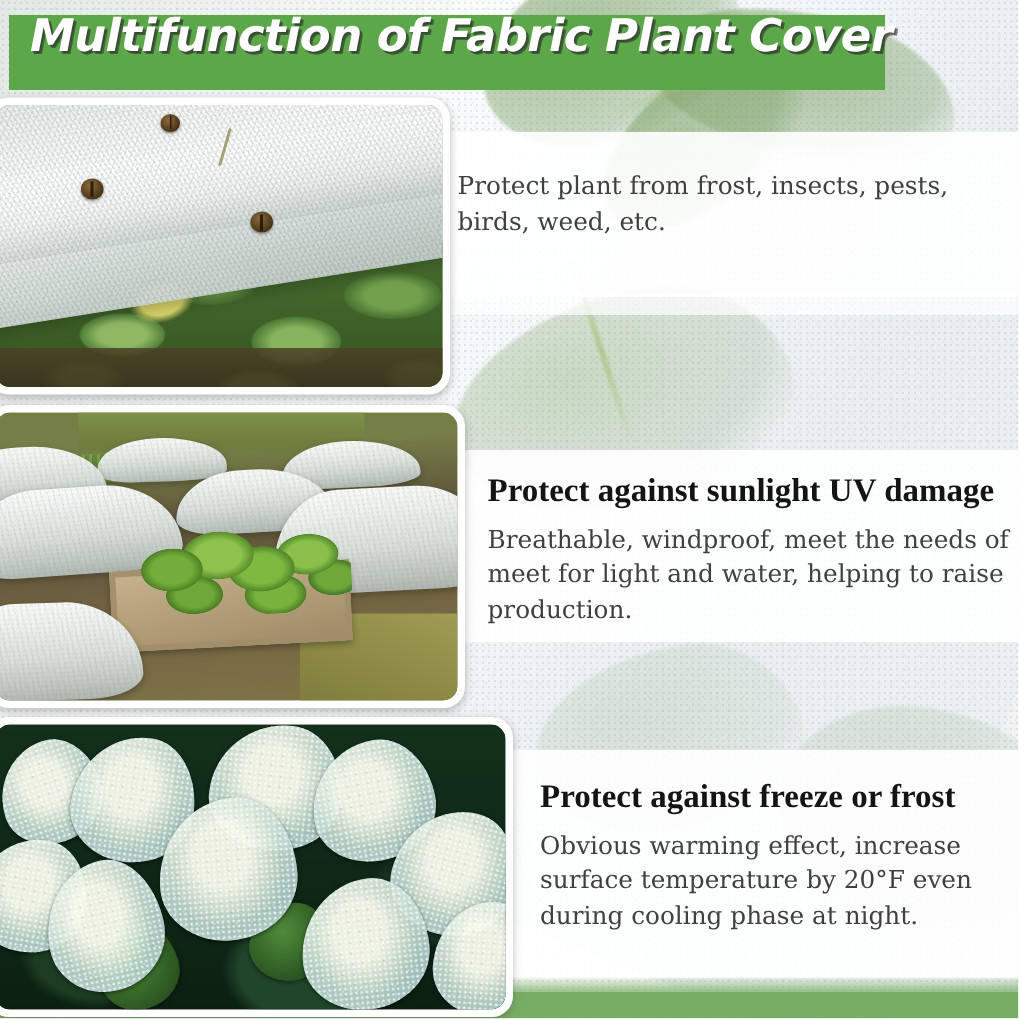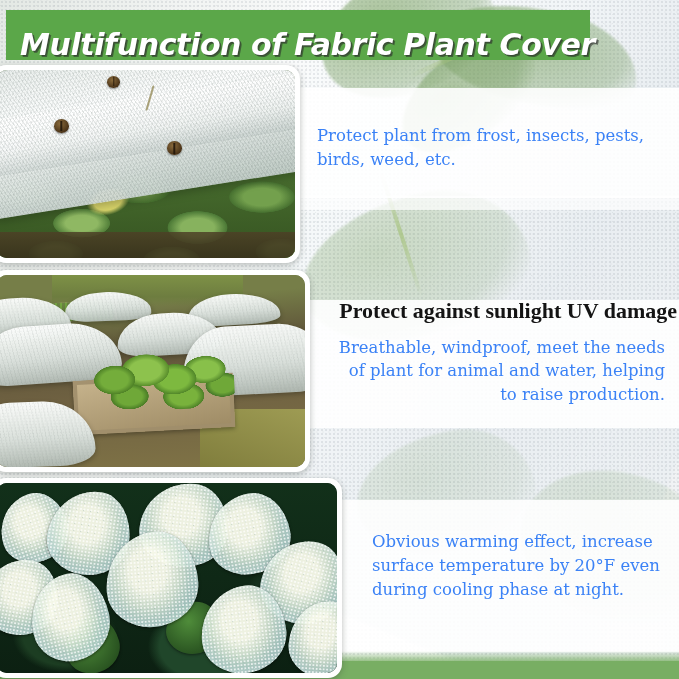--- a/index.html
+++ b/index.html
@@ -102,21 +102,21 @@
   
   .title-banner {
     position: absolute;
     left: 6px;
     top: 10px;
     width: 584px;
     height: 50px;
     background: #5ba749;
     z-index: 5;
     display: flex;
-    align-items: flex-end;
+    align-items: flex-start;
   }
   .title-text {
     margin-left: 14px;
     font-family: "DejaVu Sans", sans-serif;
     font-style: italic;
     font-weight: bold;
     font-size: 30px;
     line-height: 1;
     letter-spacing: -0.4px;
     color: #ffffff;
@@ -340,39 +340,39 @@
   }
   .green-leaf.g1 { left: 20%; top: 70%; width: 16%; height: 30%; transform: rotate(-16deg); }
   .green-leaf.g2 { left: 50%; top: 62%; width: 15%; height: 28%; transform: rotate(12deg); }
 
   
   .text-block {
     position: absolute;
     z-index: 6;
   }
   .tb-1 { left: 305px; top: 112px; width: 372px; }
-  .tb-2 { left: 325px; top: 298px; width: 352px; text-align: right; }
+  .tb-2 { left: 325px; top: 314px; width: 352px; }
   .tb-3 { left: 360px; top: 518px; width: 318px; }
 
   .heading {
     font-family: "Liberation Serif", serif;
     font-weight: bold;
     font-size: 22px;
     line-height: 1.16;
     color: #141414;
     margin: 0 0 8px 0;
     white-space: nowrap;
   }
   .body-text {
     font-family: "DejaVu Serif", serif;
     font-weight: normal;
     font-size: 16.5px;
     line-height: 1.44;
-    color: #3b82f6;
-    margin: 12px;
+    color: #404040;
+    margin: 0;
   }
 
   
   .bottom-bar {
     position: absolute;
     left: 0;
     bottom: 0;
     width: 679px;
     height: 18px;
     background: #78ae63;
@@ -465,23 +465,24 @@
       <div class="frost-leaf f10"></div>
     </div>
   </div>
 
   <div class="text-block tb-1">
     <p class="body-text">Protect plant from frost, insects, pests, birds, weed, etc.</p>
   </div>
 
   <div class="text-block tb-2">
     <p class="heading">Protect against sunlight UV damage</p>
-    <p class="body-text">Breathable, windproof, meet the needs of plant for animal and water, helping to raise production.</p>
+    <p class="body-text">Breathable, windproof, meet the needs of meet for light and water, helping to raise production.</p>
   </div>
 
   <div class="text-block tb-3">
+    <p class="heading">Protect against freeze or frost</p>
     <p class="body-text">Obvious warming effect, increase surface temperature by 20°F even during cooling phase at night.</p>
   </div>
 
   <div class="bottom-bar-fade"></div>
   <div class="bottom-bar"></div>
 
 </div>
 
 </body></html>

